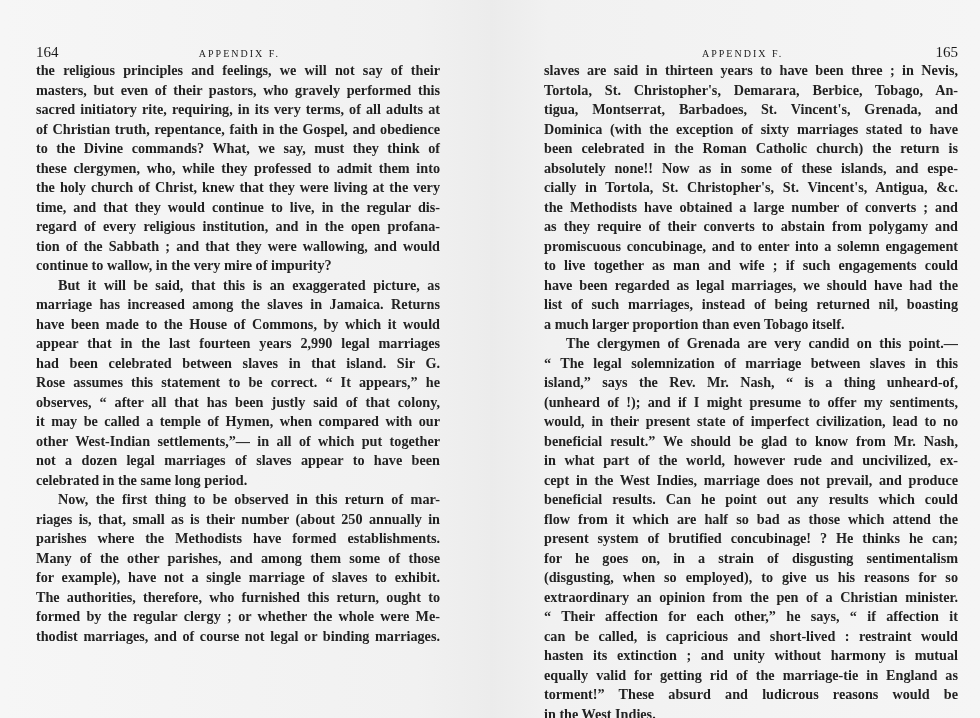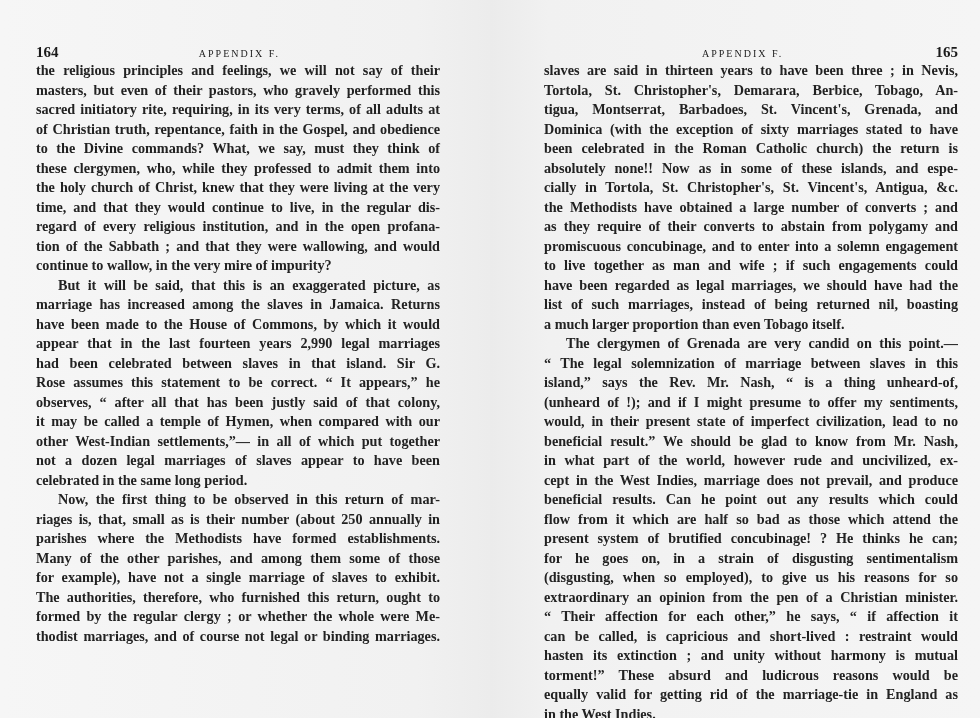--- a/index.html
+++ b/index.html
@@ -13,21 +13,21 @@
   .spread { position: absolute; inset: 0; }
   .page { position: absolute; top: 0; bottom: 0; }
   .page.left { left: 0; width: 490px; background: linear-gradient(90deg, #f6f6f6 0%, #f1f1f1 85%, #ececec 100%); }
   .page.right { left: 490px; width: 490px; background: linear-gradient(90deg, #ebebeb 0%, #f1f1f1 12%, #f5f5f5 100%); }
   .header {
     position: absolute; top: 38px; height: 20px;
     display: flex; align-items: baseline; justify-content: space-between;
   }
   .left .header { left: 36px; width: 404px; }
   .right .header { left: 54px; width: 414px; }
-  .page-num { font-weight: bold; font-size: 15px; font-family: "Liberation Serif", serif; }
+  .page-num { font-weight: normal; font-size: 15px; font-family: "Liberation Serif", serif; }
   .running-head { font-size: 10px; letter-spacing: 2px; font-family: "Liberation Serif", serif; margin-top: 10px; }
   .left .running-head { margin-right: 160px; }
   .right .running-head { margin-left: 158px; }
   .body-text {
     position: absolute; top: 61px;
     font-family: "Liberation Serif", serif;
     font-size: 14.2px; line-height: 19.5px;
     text-align: justify; font-weight: bold;
     color: #222;
   }
@@ -109,18 +109,18 @@
         <span class="line">cept in the West Indies, marriage does not prevail, and produce</span>
         <span class="line">beneficial results. Can he point out any results which could</span>
         <span class="line">flow from it which are half so bad as those which attend the</span>
         <span class="line">present system of brutified concubinage! ? He thinks he can;</span>
         <span class="line">for he goes on, in a strain of disgusting sentimentalism</span>
         <span class="line">(disgusting, when so employed), to give us his reasons for so</span>
         <span class="line">extraordinary an opinion from the pen of a Christian minister.</span>
         <span class="line">“ Their affection for each other,” he says, “ if affection it</span>
         <span class="line">can be called, is capricious and short-lived : restraint would</span>
         <span class="line">hasten its extinction ; and unity without harmony is mutual</span>
+        <span class="line">equally valid for getting rid of the marriage-tie in England as</span>
         <span class="line">torment!” These absurd and ludicrous reasons would be</span>
-        <span class="line">equally valid for getting rid of the marriage-tie in England as</span>
         <span class="line last">in the West Indies.</span>
       </div>
   </div>
 </div>
 
 </body></html>

